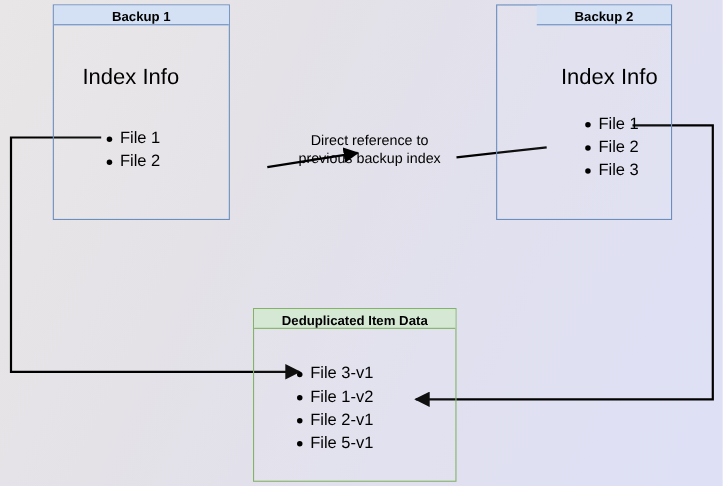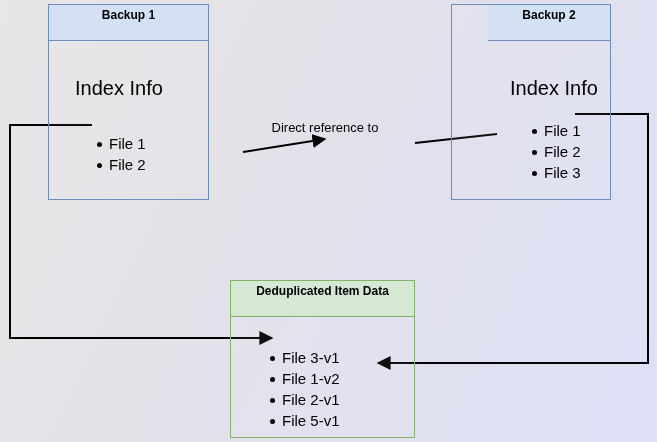--- a/index.html
+++ b/index.html
@@ -30,21 +30,21 @@
   .node {
     position: absolute;
     box-sizing: border-box;
     border-style: solid;
     border-width: 1px;
     display: flex;
     flex-direction: column;
   }
   .node-header {
     box-sizing: border-box;
-    height: 36px;
+    height: 18px;
     line-height: 21px;
     text-align: center;
     font-size: 12px;
     font-weight: bold;
     color: #000000;
     border-bottom-style: solid;
     border-bottom-width: 1px;
   }
   .node-body {
     flex: 1 1 auto;
@@ -110,21 +110,21 @@
 
   .edge-label {
     position: absolute;
     font-size: 13px;
     color: #000000;
     text-align: center;
     line-height: 16px;
     white-space: nowrap;
   }
   #label-direct-reference {
-    left: 245px;
+    left: 256px;
     top: 120px;
     width: 160px;
   }
 </style>
 </head>
 <body>
 
 <div id="canvas">
 
   <svg class="edge-layer" viewBox="0 0 657 442" width="657" height="442">
@@ -178,15 +178,16 @@
         <li>File 3-v1</li>
         <li>File 1-v2</li>
         <li>File 2-v1</li>
         <li>File 5-v1</li>
       </ul>
     </div>
   </div>
 
   <div id="label-direct-reference" class="edge-label">
     <div>Direct reference to</div>
+    <div>previous backup index</div>
   </div>
 
 </div>
 
 </body></html>

